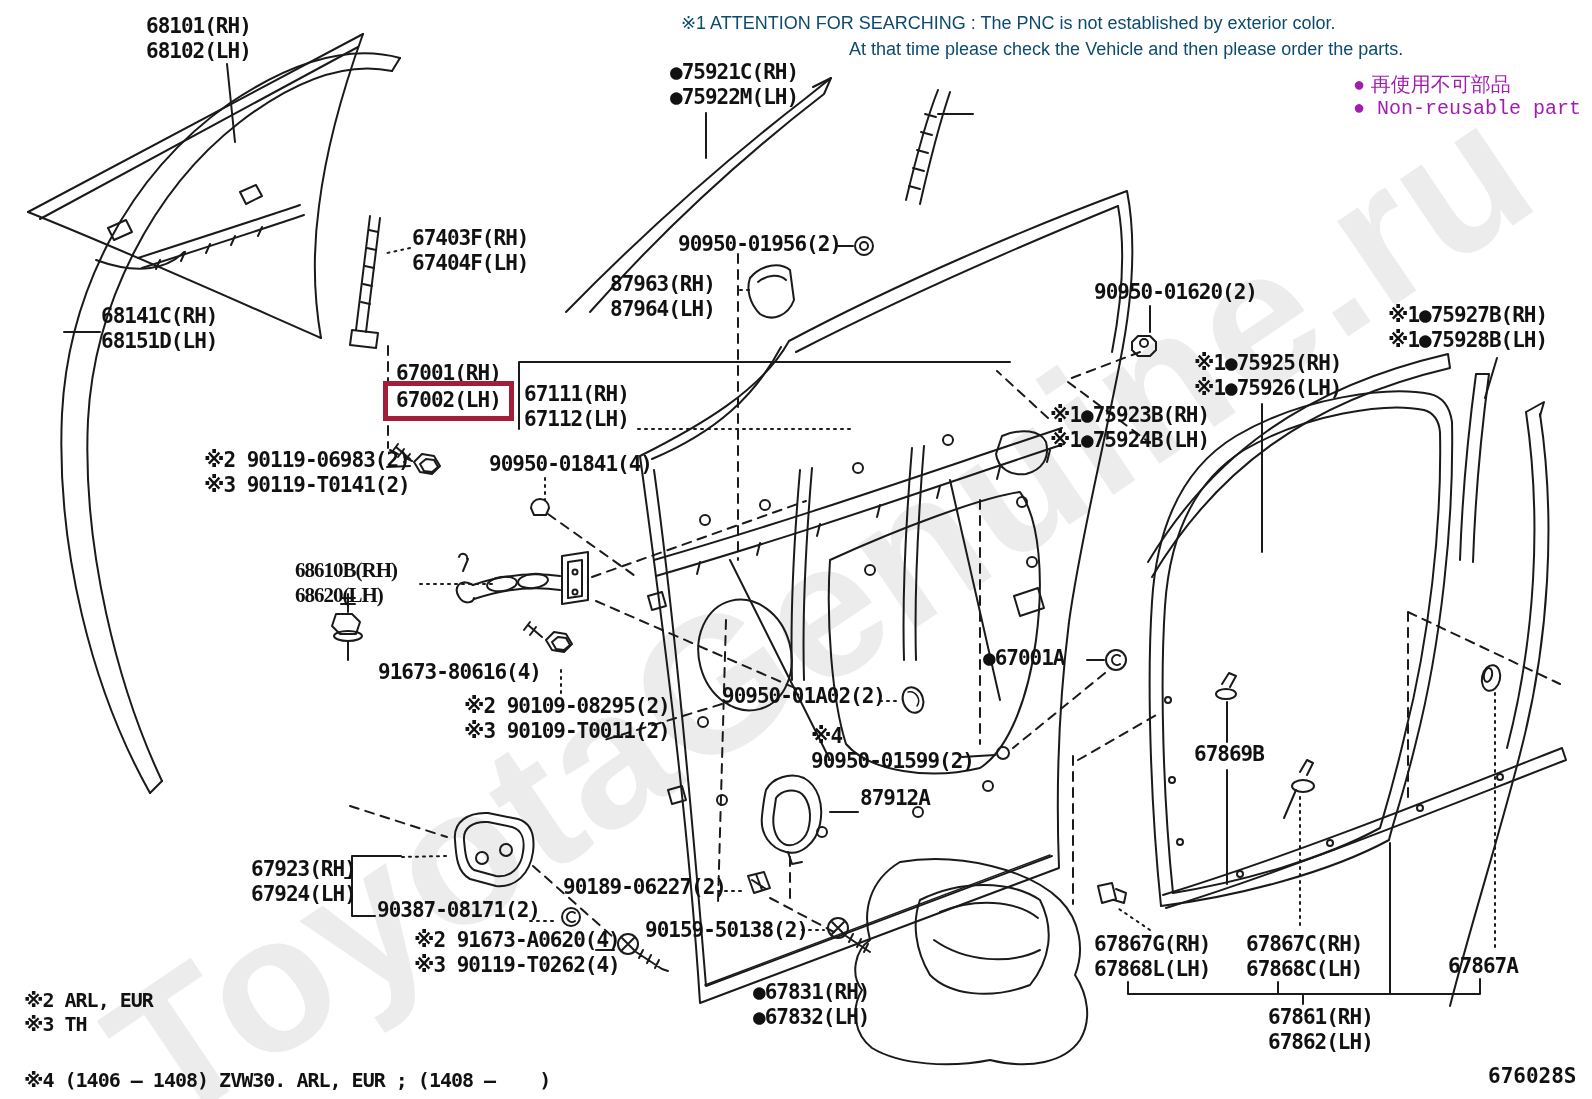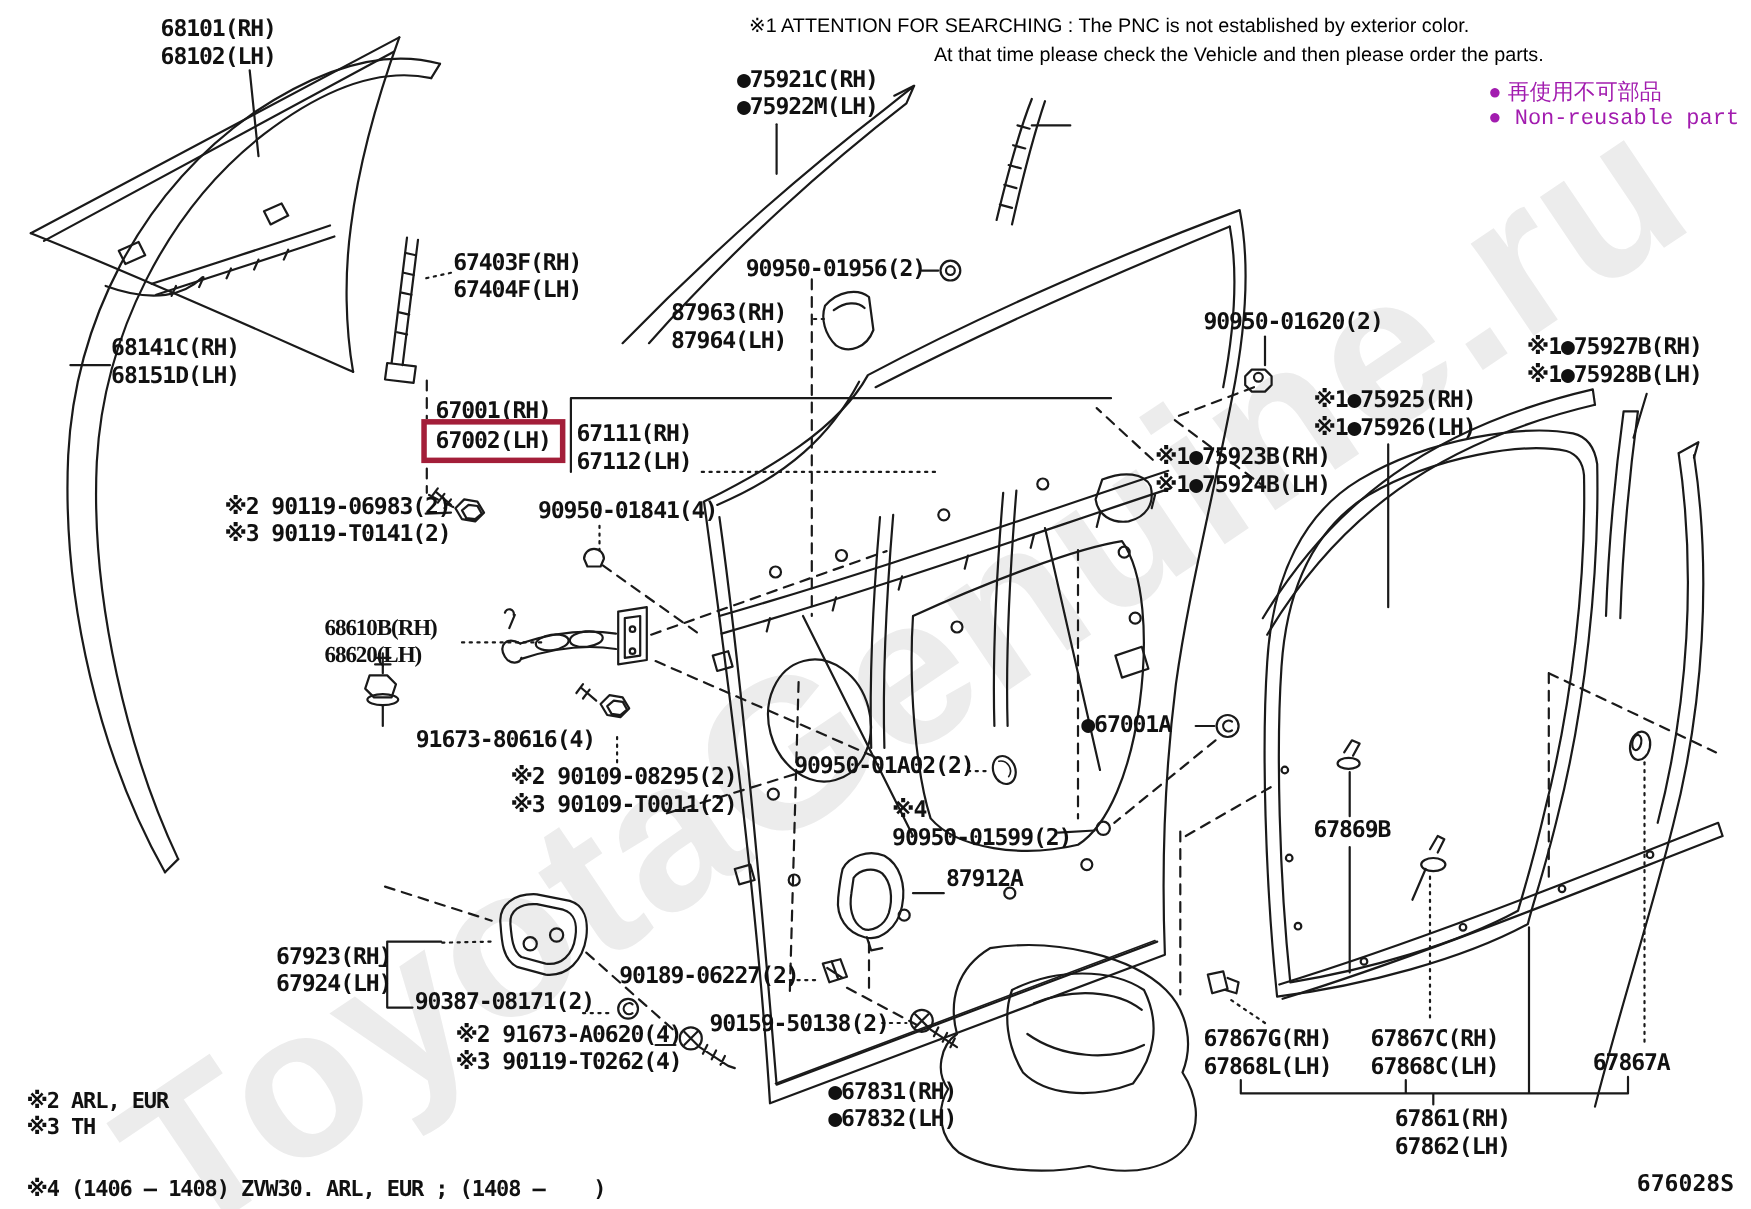--- a/index.html
+++ b/index.html
@@ -5,21 +5,21 @@
   html,body{margin:0;padding:0;background:#fff;}
   #stage{position:relative;width:1592px;height:1099px;background:#ffffff;overflow:hidden;
          font-family:"DejaVu Sans Mono","DejaVu Sans",monospace;}
   #watermark{position:absolute;left:70px;top:985px;transform:rotate(-34deg);transform-origin:0 0;
              font:bold 192px "Liberation Sans","DejaVu Sans",sans-serif;color:#ececec;
              letter-spacing:2px;white-space:nowrap;z-index:0;}
   #art{position:absolute;left:0;top:0;z-index:1;}
   #labels{position:absolute;left:0;top:0;width:100%;height:100%;z-index:2;}
   .lbl{position:absolute;white-space:pre;color:#111;}
   .part{font:bold 21px "DejaVu Sans Mono","DejaVu Sans",monospace;line-height:25px;letter-spacing:-1px;}
-  .note{font:18px "Liberation Sans","DejaVu Sans",sans-serif;line-height:26px;color:#000000;}
+  .note{font:18px "Liberation Sans","DejaVu Sans",sans-serif;line-height:26px;color:#0c4a6e;}
   .legend{font:20px "Liberation Sans","DejaVu Sans",sans-serif;line-height:24px;color:#a21caf;text-align:center;}
   .footnote{font:bold 20px "DejaVu Sans Mono","DejaVu Sans",monospace;line-height:24px;letter-spacing:-1px;}
   .code{font:bold 21px "DejaVu Sans Mono","DejaVu Sans",monospace;}
   .hl{border:5px solid #a31e39;padding:2px 8px 3px 8px;background:#fff;}
 </style>
 </head>
 <body>
 
 <div id="stage">
   <div id="watermark">ToyotaGenuine.ru</div>

